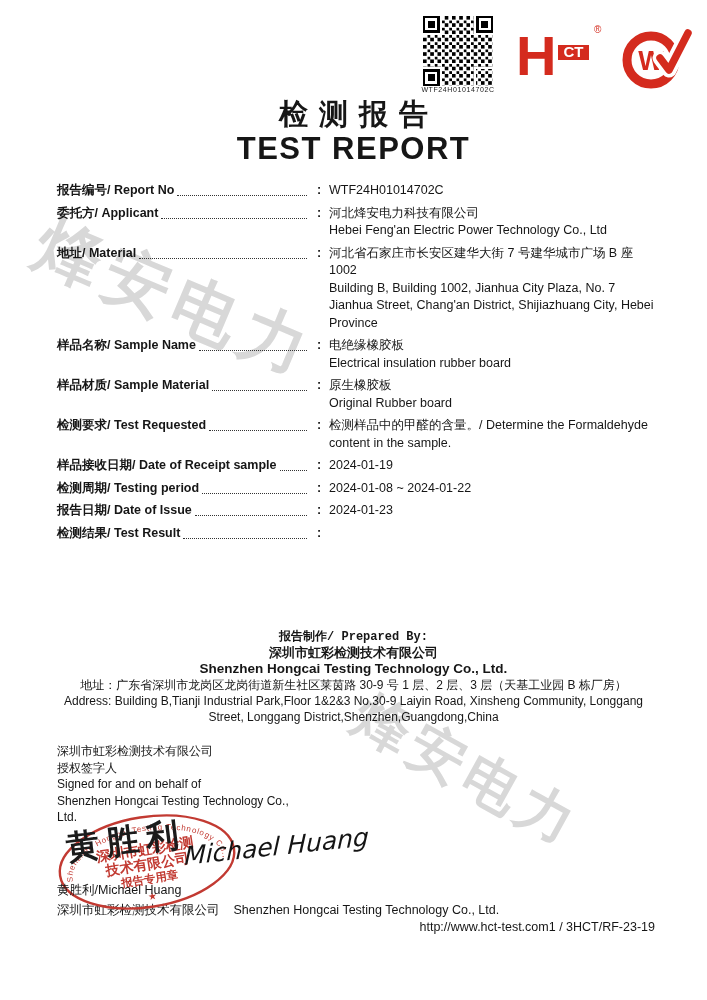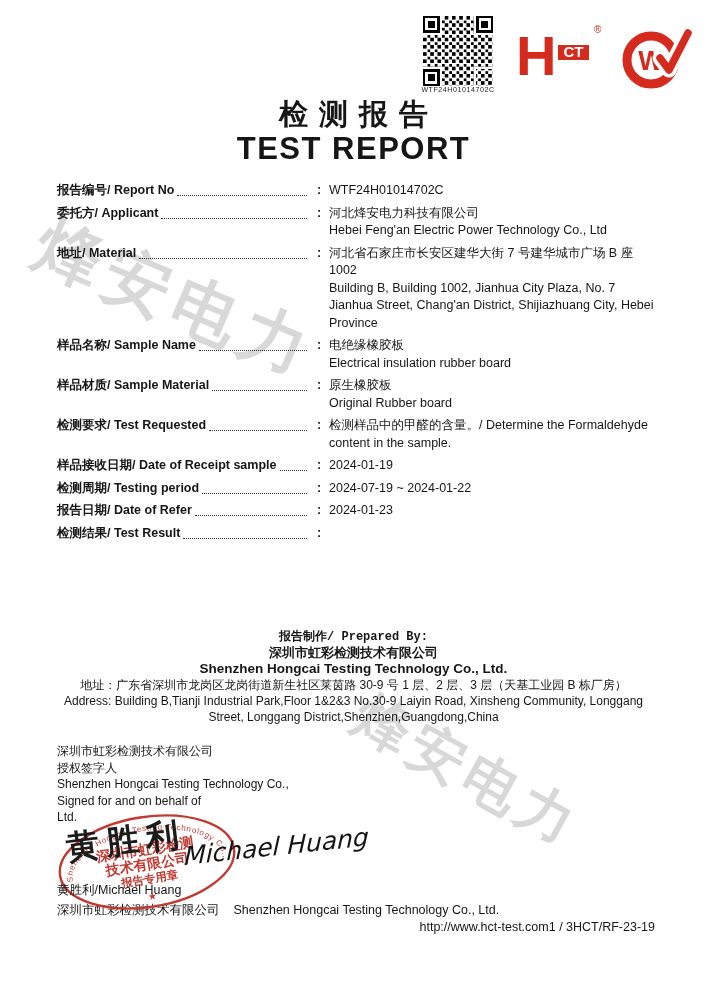--- a/index.html
+++ b/index.html
@@ -195,26 +195,26 @@
         <div class="fcolon">:</div>
         <div class="fvalue">2024-01-19</div>
       </div>
 
       <div class="row">
         <div class="flabel">
             <span class="txt">检测周期/ Testing period</span>
             <span class="leader"></span>
           </div>
         <div class="fcolon">:</div>
-        <div class="fvalue">2024-07-19 ~ 2024-01-22</div>
-      </div>
-
-      <div class="row">
-        <div class="flabel">
-            <span class="txt">报告日期/ Date of Refer</span>
+        <div class="fvalue">2024-01-08 ~ 2024-01-22</div>
+      </div>
+
+      <div class="row">
+        <div class="flabel">
+            <span class="txt">报告日期/ Date of Issue</span>
             <span class="leader"></span>
           </div>
         <div class="fcolon">:</div>
         <div class="fvalue">2024-01-23</div>
       </div>
 
       <div class="row">
         <div class="flabel">
             <span class="txt">检测结果/ Test Result</span>
             <span class="leader"></span>
@@ -228,22 +228,22 @@
       <div class="b1">报告制作/ Prepared By:</div>
       <div class="b2">深圳市虹彩检测技术有限公司</div>
       <div class="b3">Shenzhen Hongcai Testing Technology Co., Ltd.</div>
       <div>地址：广东省深圳市龙岗区龙岗街道新生社区莱茵路 30-9 号 1 层、2 层、3 层（天基工业园 B 栋厂房）</div>
       <div>Address: Building B,Tianji Industrial Park,Floor 1&amp;2&amp;3 No.30-9 Laiyin Road, Xinsheng Community, Longgang Street, Longgang District,Shenzhen,Guangdong,China</div>
     </div>
 
     <div class="sigblock">
       <div>深圳市虹彩检测技术有限公司</div>
       <div>授权签字人</div>
+      <div>Signed for and on behalf of</div>
       <div>Shenzhen Hongcai Testing Technology Co.,</div>
-      <div>Signed for and on behalf of</div>
       <div>Ltd.</div>
     </div>
 
     <svg class="stamp" viewBox="0 0 186 100">
       <ellipse cx="93" cy="50" rx="88" ry="45" fill="none" stroke="#c23a32" stroke-width="2.4"></ellipse>
       <path id="stamp-arc" d="M 18 62 A 76 37 0 1 1 168 62" fill="none"></path>
       <text font-size="8" fill="#c23a32" letter-spacing="0.8">
         <textPath href="#stamp-arc" startOffset="4">Shenzhen Hongcai Testing Technology Co., Ltd</textPath>
       </text>
       <text x="93" y="42" text-anchor="middle" font-size="14" font-weight="700" fill="#c23a32">深圳市虹彩检测</text>

